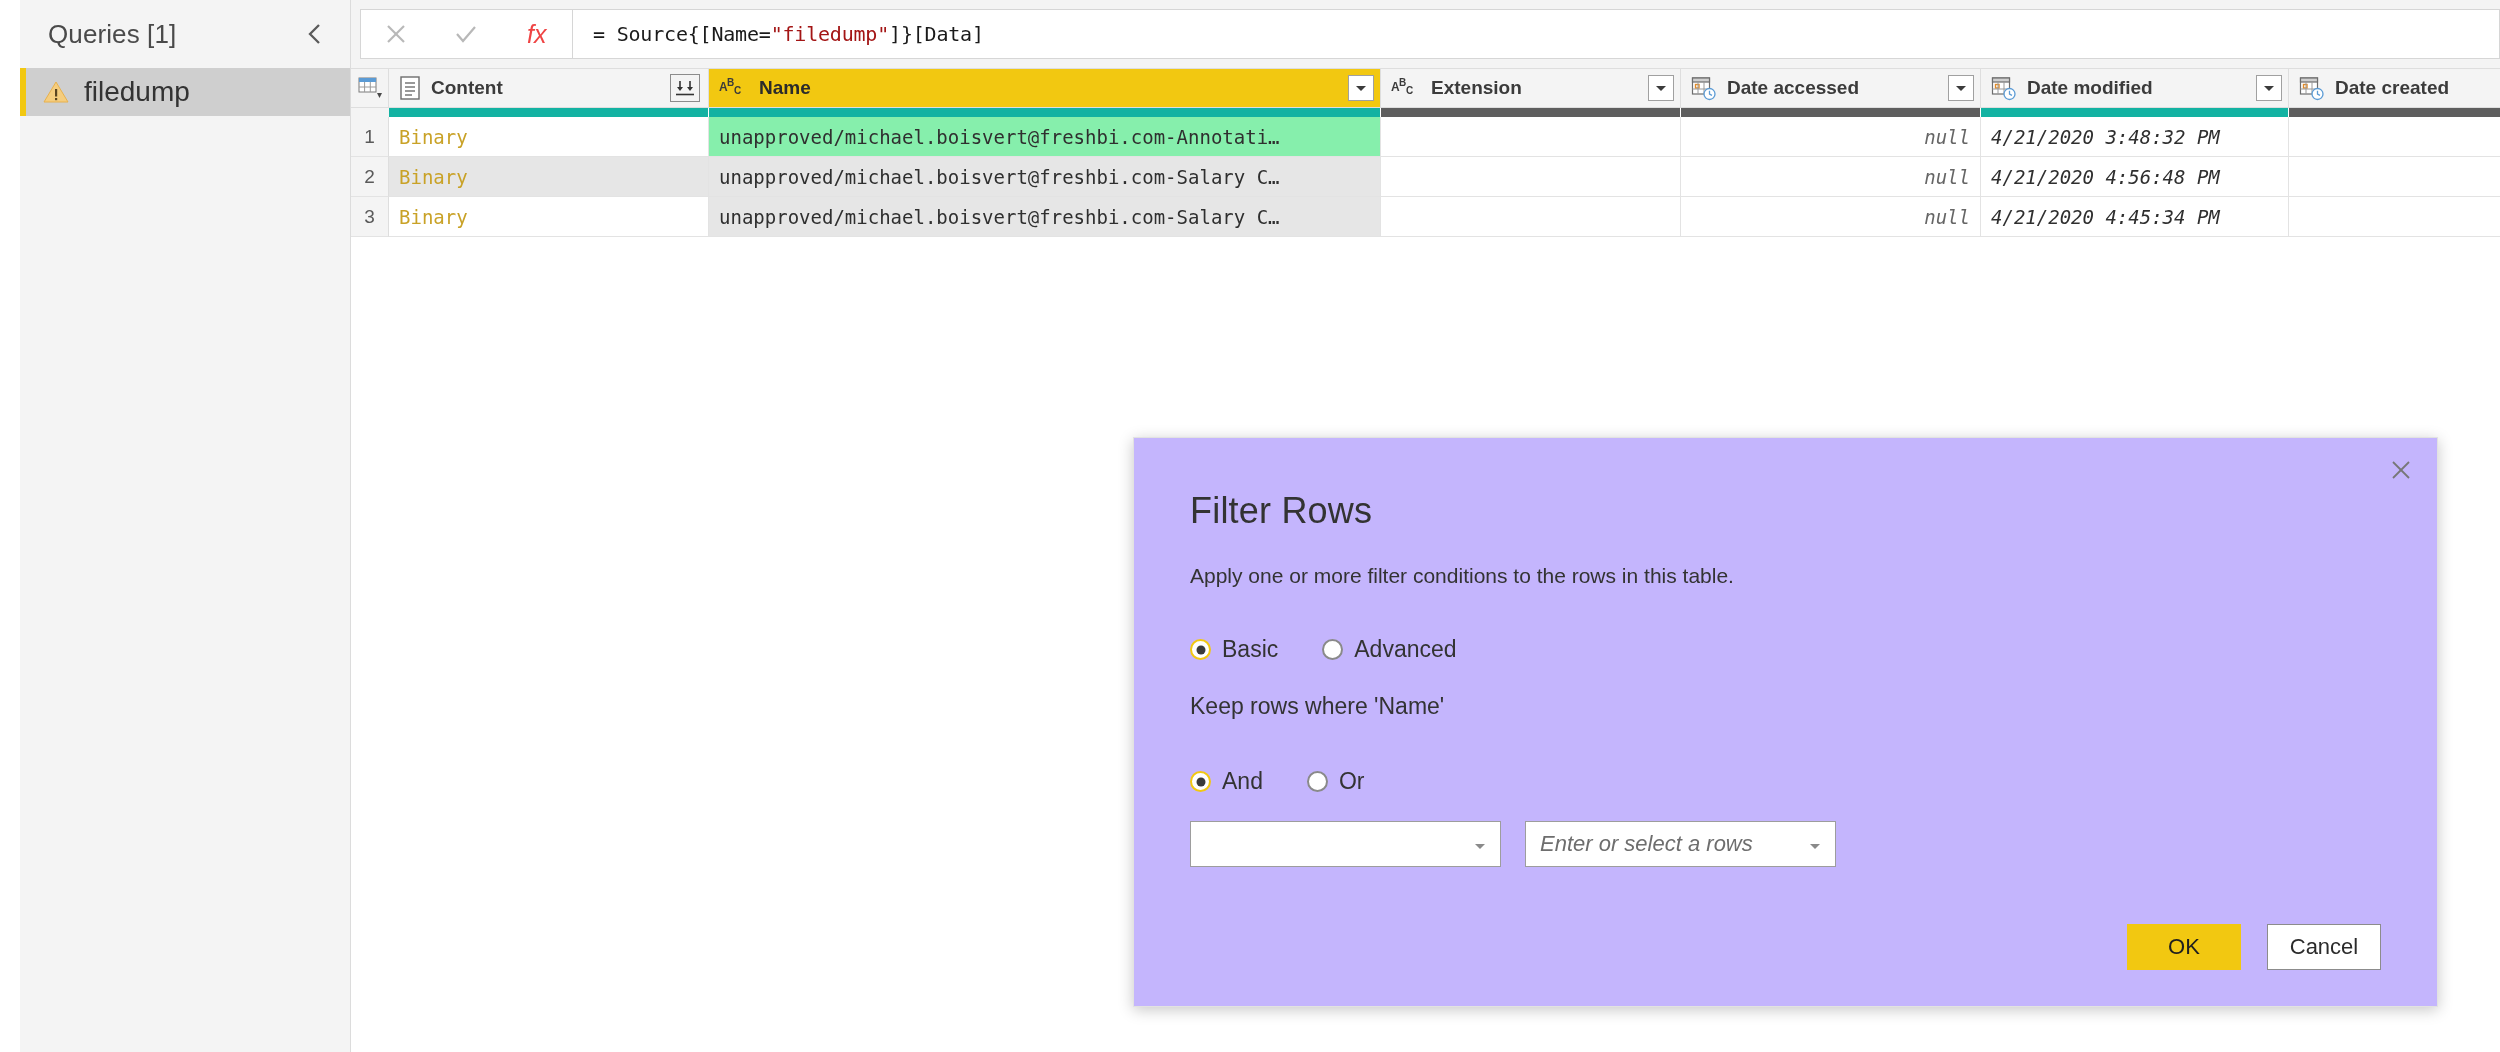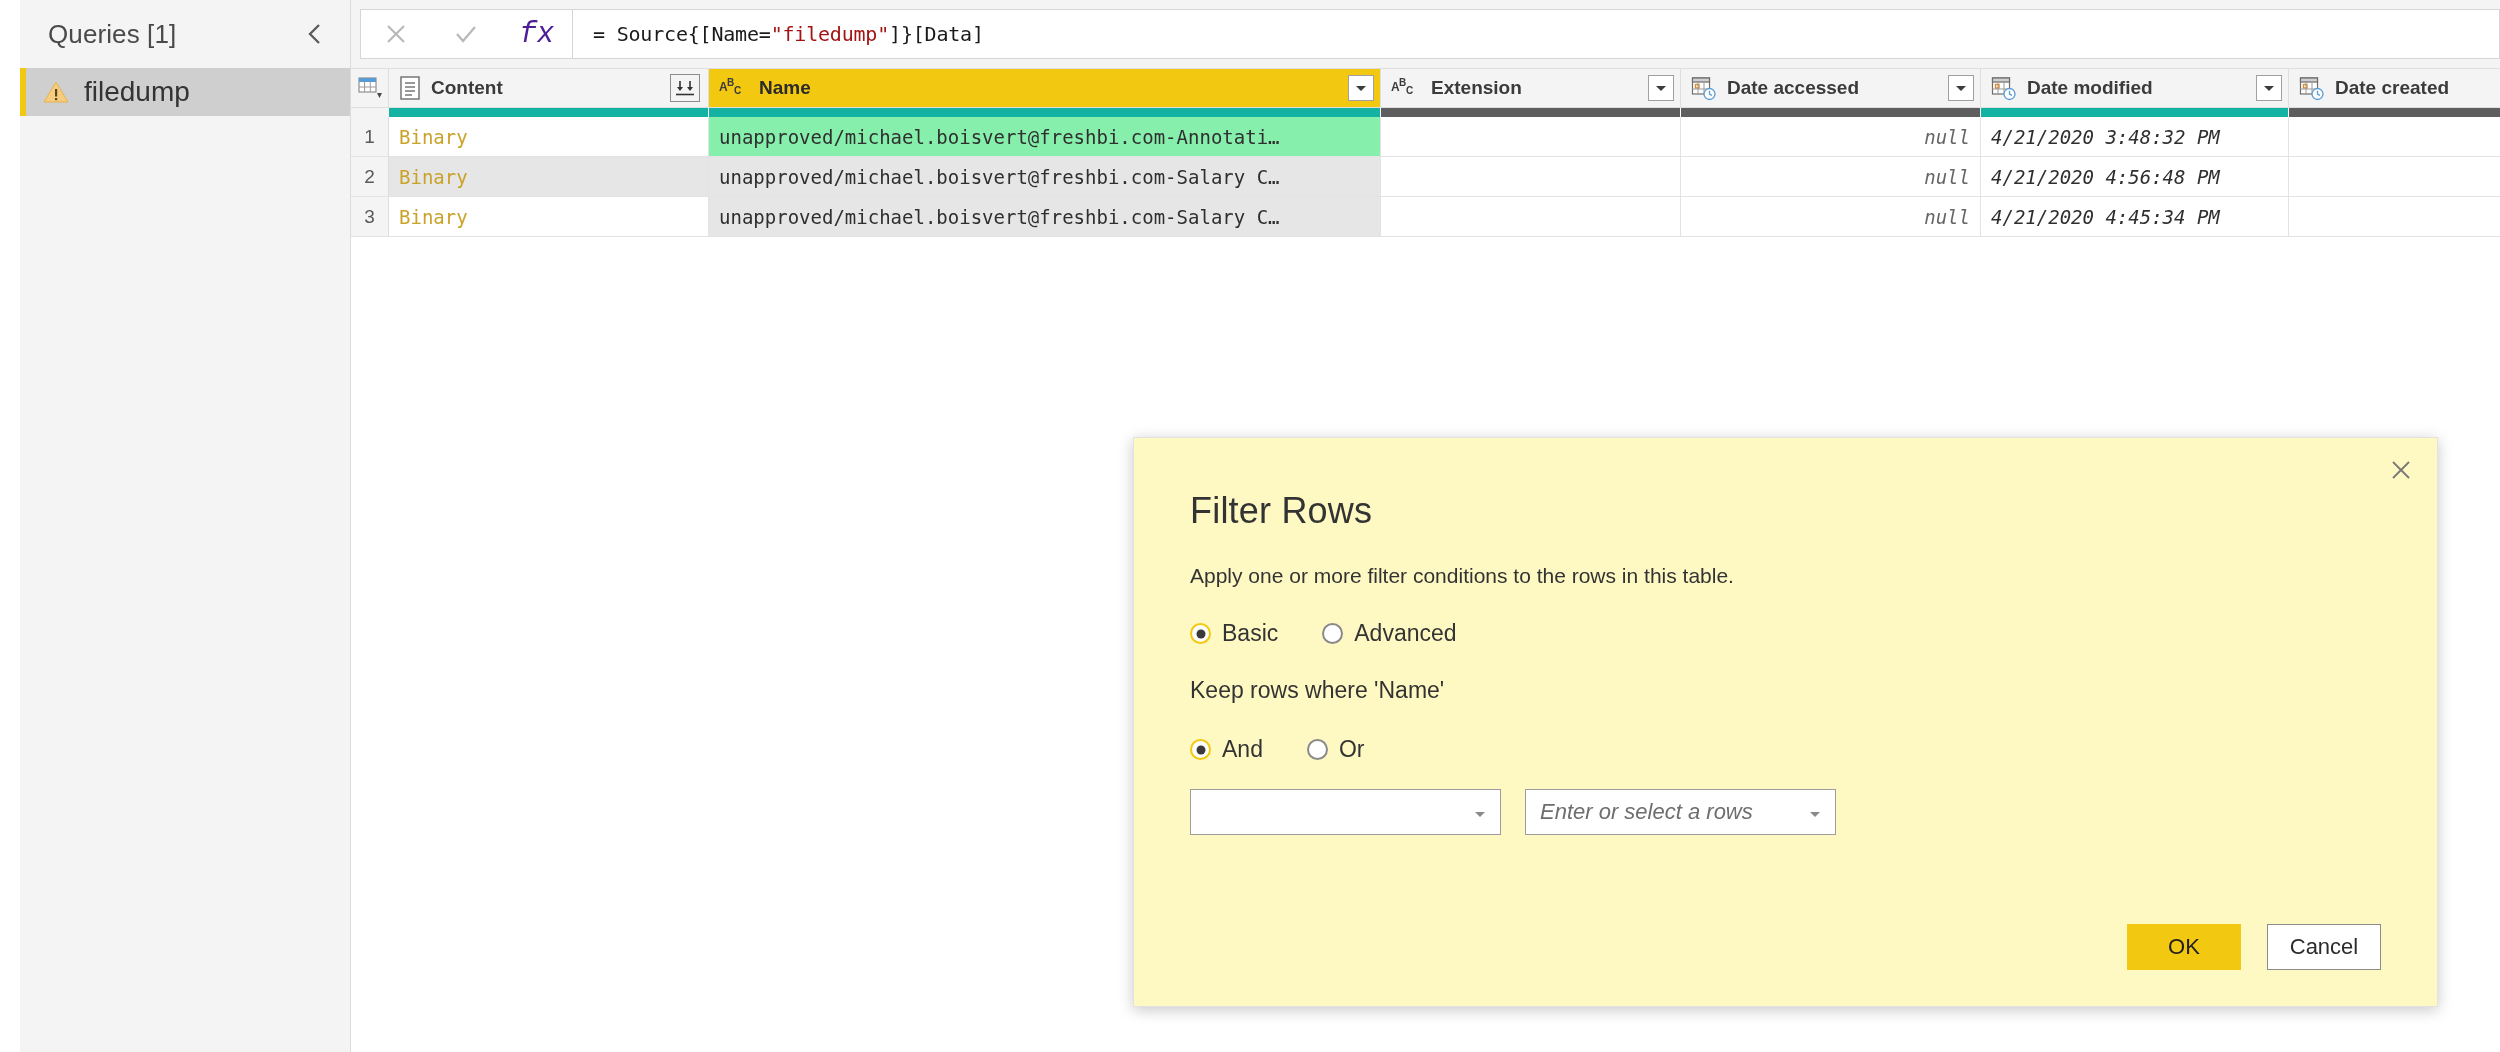--- a/index.html
+++ b/index.html
@@ -68,22 +68,22 @@
     background: #ffffff; border: 1px solid #d6d6d6;
     height: 50px; width: 213px; flex: 0 0 213px;
     justify-content: space-around;
   }
   .fx-btn {
     width: 56px; height: 48px;
     display: flex; align-items: center; justify-content: center;
     cursor: pointer;
   }
   .fx-italic {
-    font-family: Liberation Mono, monospace;
-    font-style: italic; font-size: 29px; color: #4c1d95;
+    font-family: Liberation Sans, sans-serif;
+    font-style: italic; font-size: 25px; color: #ef4444;
   }
   .formula-input {
     flex: 1 1 auto; height: 50px;
     background: #ffffff; border: 1px solid #d6d6d6;
     border-left: none;
     display: flex; align-items: center;
     padding-left: 20px;
     font-family: "DejaVu Sans Mono", monospace;
     font-size: 20px; color: #1a1a1a;
     white-space: pre;
@@ -161,38 +161,38 @@
   .dcell.binary { color: #c9a227; }
   .dcell.right { justify-content: flex-end; }
   .dcell.italic { font-style: italic; }
   .dcell.nullv { color: #666; font-style: italic; justify-content: flex-end; }
 
   
   .dialog-shadow {
     position: absolute;
     left: 1133px; top: 437px;
     width: 1305px; height: 570px;
-    background: #fef9c3;
+    background: #c4b5fd;
     box-shadow: 0 3px 14px rgba(0,0,0,0.22);
     border: 1px solid #e2e2e2;
   }
   .dlg-close {
     position: absolute; right: 14px; top: 10px;
     width: 44px; height: 44px;
     display: flex; align-items: center; justify-content: center;
     cursor: pointer;
   }
   .dlg-body { padding: 52px 56px 0 56px; }
   .dlg-title {
     font-size: 36px; color: #333; font-weight: 400; letter-spacing: .2px;
   }
   .dlg-sub {
     margin-top: 32px; font-size: 21px; color: #333; font-weight: 400;
   }
-  .radio-row { display: flex; margin-top: 32px; }
+  .radio-row { display: flex; margin-top: 48px; }
   .radio {
     display: flex; align-items: center; cursor: pointer;
     margin-right: 44px; font-size: 23px; color: #333;
   }
   .rdot {
     width: 21px; height: 21px; border-radius: 50%;
     border: 2px solid #8a8a8a; background: #fff;
     margin-right: 11px; position: relative; flex: 0 0 21px;
   }
   .rdot.on { border-color: #f2c811; }

